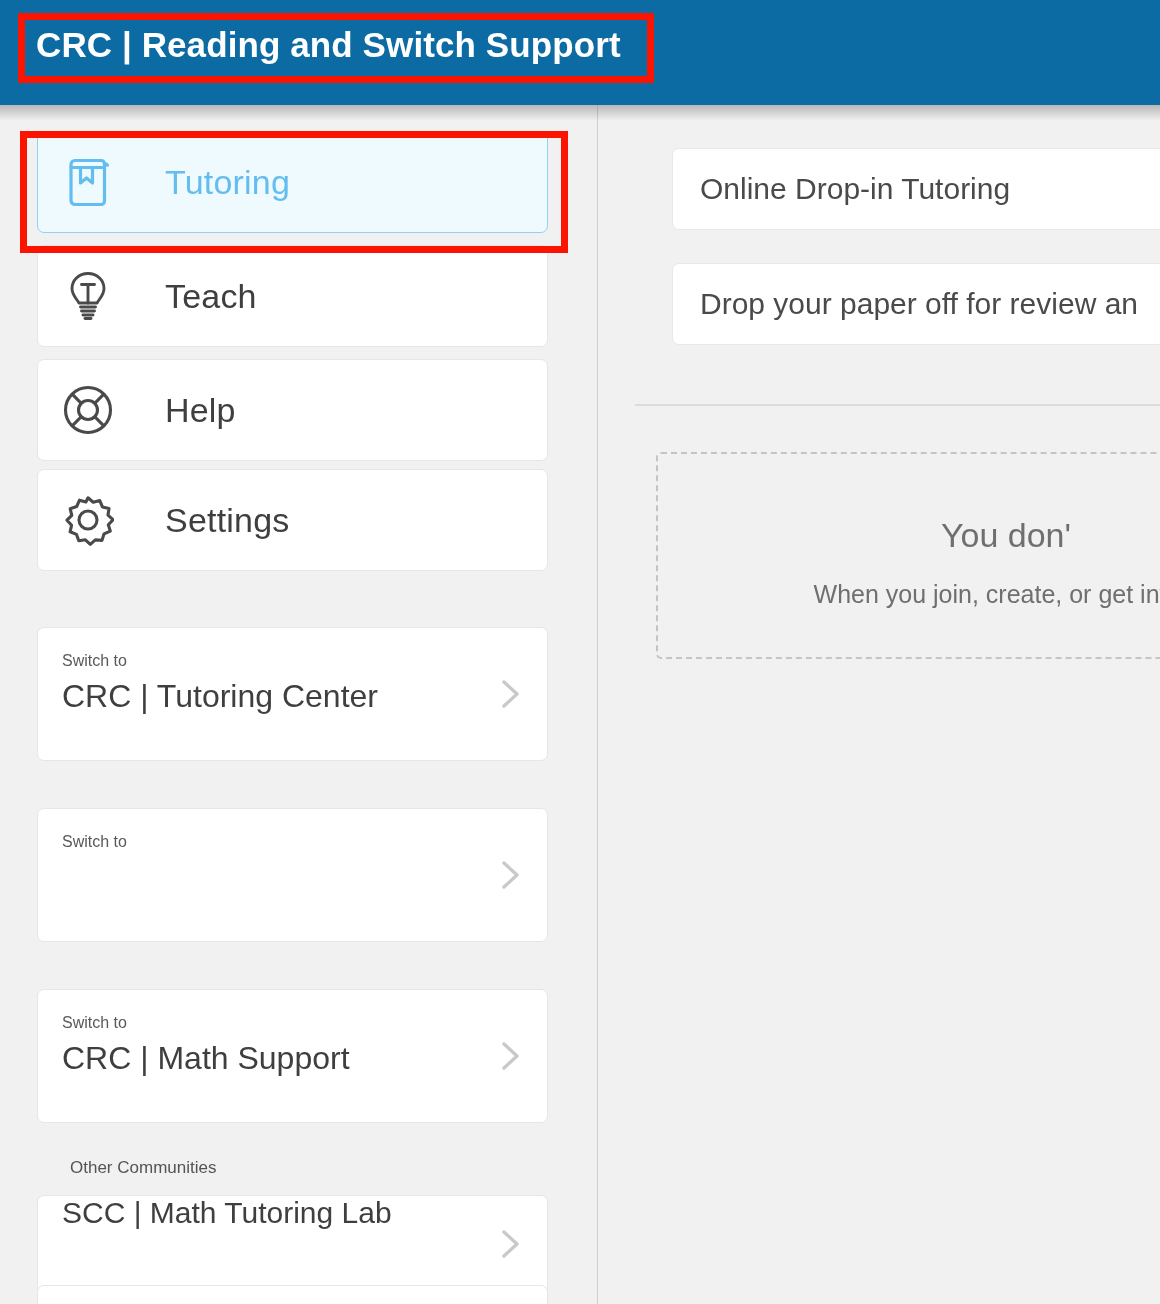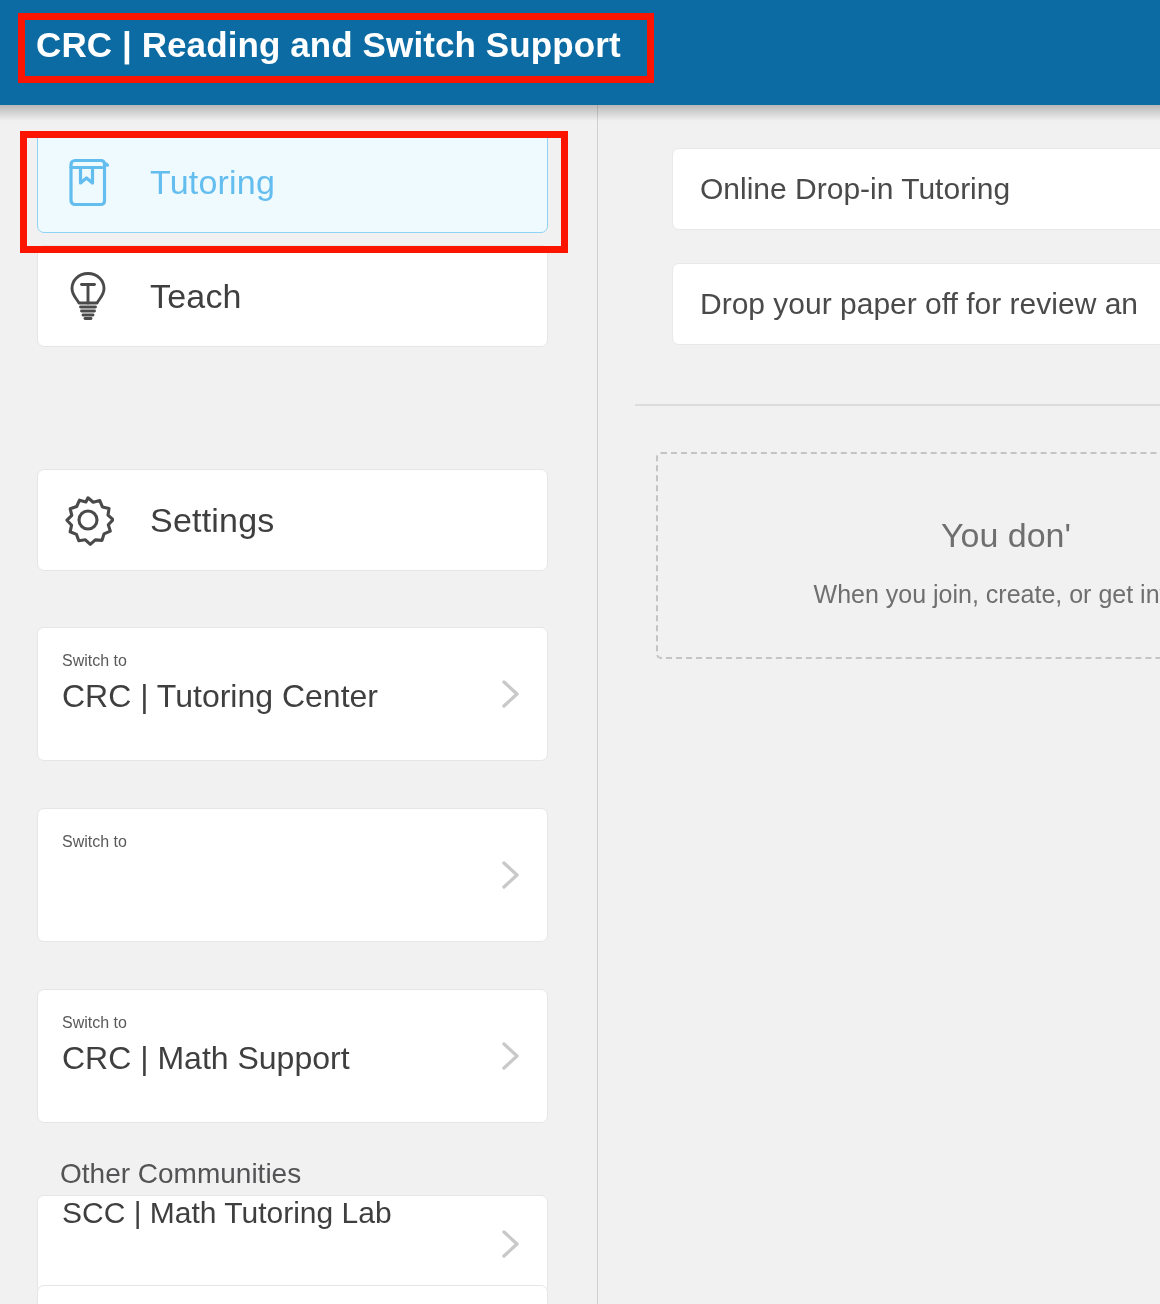--- a/index.html
+++ b/index.html
@@ -80,20 +80,21 @@
     position: absolute;
     left: 37px;
     width: 511px;
     height: 102px;
     background: #ffffff;
     border: 1px solid #e6e6e6;
     border-radius: 7px;
     display: flex;
     align-items: center;
     padding-left: 22px;
+    gap: 15px;
   }
   .nav-item.selected {
     background: #effaff;
     border: 1px solid #8fd3f4;
   }
   .nav-icon {
     width: 56px;
     height: 56px;
     flex: 0 0 56px;
     display: flex;
@@ -138,22 +139,22 @@
     right: 22px;
     top: 50%;
     transform: translateY(-50%);
     width: 30px;
     height: 40px;
     color: #c9c9c9;
   }
 
   .section-label {
     position: absolute;
-    left: 60px;
-    font-size: 28px;
+    left: 70px;
+    font-size: 17px;
     color: #545456;
   }
 
   .comm-card {
     position: absolute;
     left: 37px;
     width: 511px;
     background: #ffffff;
     border: 1px solid #e6e6e6;
     border-radius: 7px;
@@ -253,20 +254,33 @@
           <path d="M23 14.5 L23 33"></path>
           <path d="M15.5 37 L30.5 37"></path>
           <path d="M16.5 41 L29.5 41"></path>
           <path d="M18 45 L28 45"></path>
           <path d="M20 48.5 L26 48.5"></path>
         </svg>
       </span>
       <span class="nav-label">Teach</span>
     </div>
 
+    <div class="nav-item" style="top:254px;">
+      <span class="nav-icon">
+        <svg width="52" height="52" viewBox="0 0 52 52" fill="none" stroke="currentColor" stroke-width="3.1">
+          <circle cx="26" cy="26" r="22.5"></circle>
+          <circle cx="26" cy="26" r="9.5"></circle>
+          <path d="M10.2 10.2 L19.3 19.3"></path>
+          <path d="M41.8 10.2 L32.7 19.3"></path>
+          <path d="M10.2 41.8 L19.3 32.7"></path>
+          <path d="M41.8 41.8 L32.7 32.7"></path>
+        </svg>
+      </span>
+      <span class="nav-label">Help</span>
+    </div>
 
     <div class="nav-item" style="top:364px;">
       <span class="nav-icon">
         <svg width="52" height="52" viewBox="0 0 52 52" fill="none" stroke="currentColor" stroke-width="3.1" stroke-linejoin="round">
           <path d="M26 3.8 L31.2 8.2 L37.8 6.6 L40.4 12.9 L47 14.4 L46 21.1 L51 25.7 L46.3 30.7 L48.3 37.1 L42 39.9 L40 46.4 L33.3 45.9 L28.3 50.3 L23.4 45.8 L16.8 46.8 L14.5 40.4 L8.1 37.8 L9.6 31.2 L5 26.2 L9.8 21.3 L8.2 14.8 L14.7 12.5 L17.5 6.2 L23.9 8 Z"></path>
           <circle cx="26" cy="26" r="9"></circle>
         </svg>
       </span>
       <span class="nav-label">Settings</span>
     </div>

